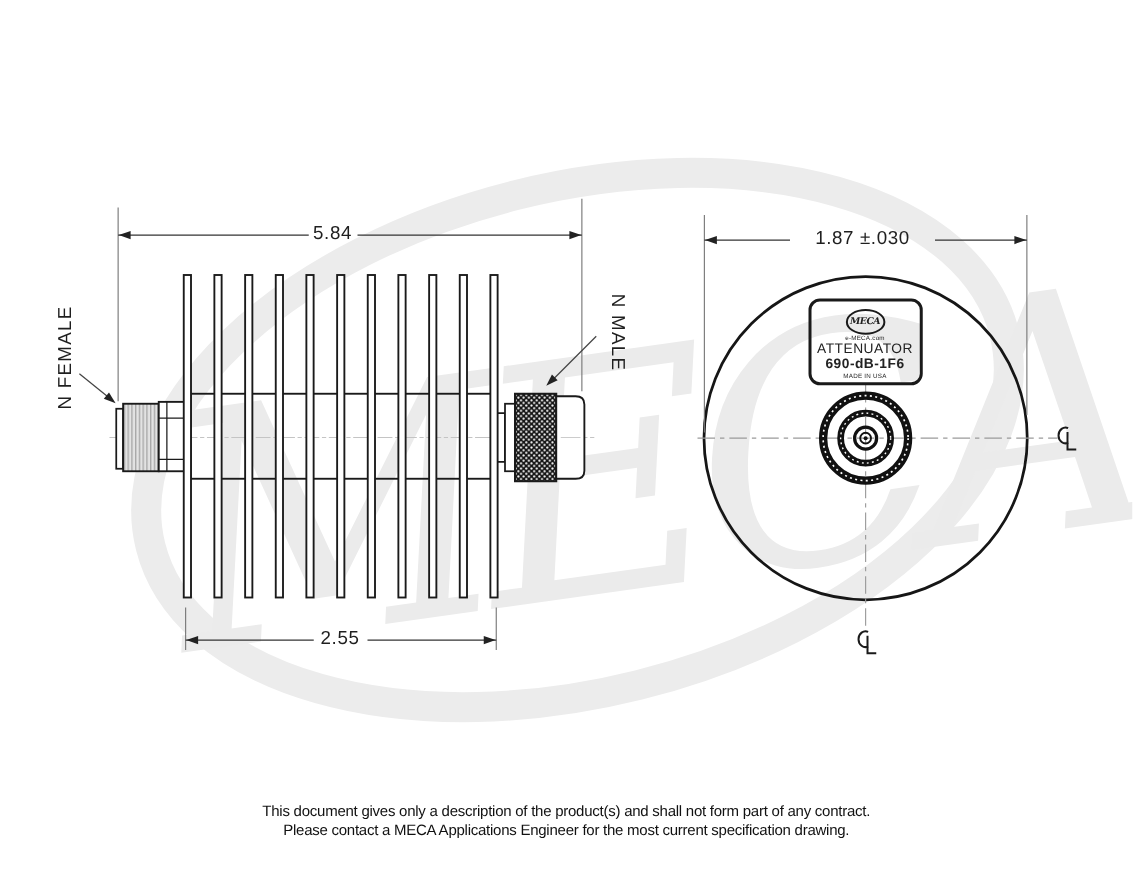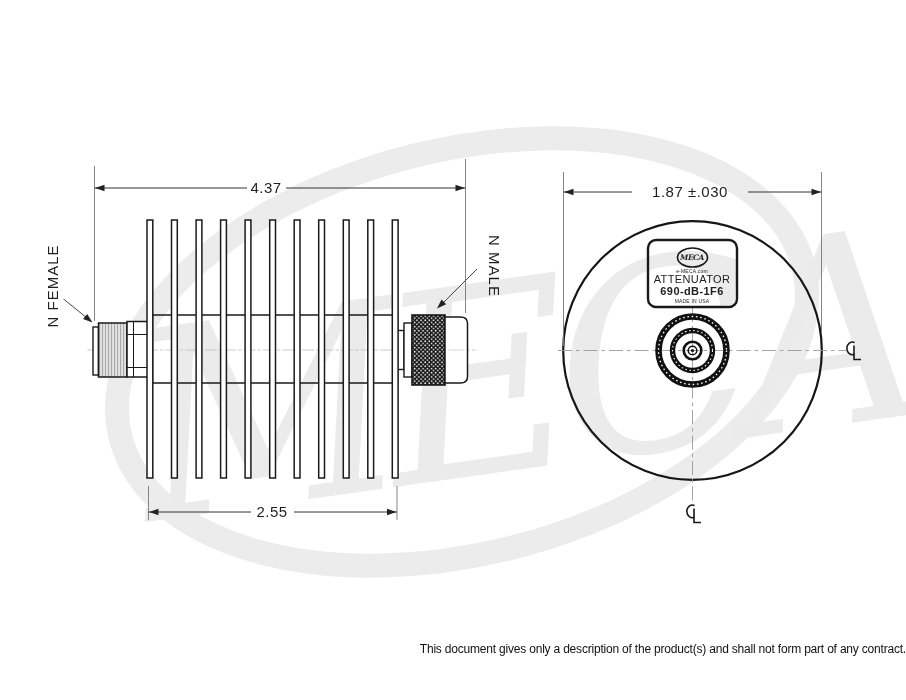--- a/index.html
+++ b/index.html
@@ -15,21 +15,21 @@
   .conn-label{
     font-size:15px;color:#1f1f1f;letter-spacing:1px;
   }
   .conn-label.left{transform:translate(-50%,-50%) rotate(-90deg);}
   .conn-label.right{transform:translate(-50%,-50%) rotate(90deg);}
   .lbl-text{transform:translate(-50%,-50%);text-align:center;color:#222;}
   .lbl-logo{font-family:"DejaVu Serif",serif;font-style:italic;font-weight:bold;font-size:7.5px;letter-spacing:-0.5px;}
   .lbl-tiny{font-size:5px;letter-spacing:0.2px;}
   .lbl-main{font-size:11px;letter-spacing:0.4px;}
   .footer{
-    position:absolute;left:0;right:0;top:642px;text-align:right;
+    position:absolute;left:0;right:0;top:642px;text-align:center;
     font-size:12px;line-height:15px;color:#111;letter-spacing:-0.2px;
   }
 </style>
 </head>
 <body>
 
 <div class="canvas">
 
   <svg width="906" height="700" viewBox="0 0 906 700">
     <defs>
@@ -153,30 +153,31 @@
       <g>
         <line x1="477" y1="269" x2="441" y2="305" stroke="#444" stroke-width="1"></line>
         <use href="#arrow" transform="translate(437,308.5) rotate(136)"></use>
       </g>
 
       <use href="#cl-icon" transform="translate(842,339)"></use>
       <use href="#cl-icon" transform="translate(682,502)"></use>
     </g>
   </svg>
 
-  <div class="txt dim-text" style="left:266px;top:187px;">4.37</div>
+  <div class="txt dim-text" style="left:266px;top:187px;">5.84</div>
   <div class="txt dim-text" style="left:690px;top:191px;">1.87 ±.030</div>
   <div class="txt dim-text" style="left:272px;top:511px;">2.55</div>
 
   <div class="txt conn-label left" style="left:52px;top:286px;">N FEMALE</div>
   <div class="txt conn-label right" style="left:494px;top:266px;">N MALE</div>
 
   <div class="txt lbl-text lbl-logo" style="left:692px;top:257px;">MECA</div>
   <div class="txt lbl-text lbl-tiny" style="left:692px;top:271px;">e-MECA.com</div>
   <div class="txt lbl-text lbl-main" style="left:692px;top:279px;">ATTENUATOR</div>
   <div class="txt lbl-text lbl-main" style="left:692px;top:291px;font-weight:bold;">690-dB-1F6</div>
   <div class="txt lbl-text lbl-tiny" style="left:692px;top:301px;">MADE IN USA</div>
 
   <div class="footer">
     <div>This document gives only a description of the product(s) and shall not form part of any contract.</div>
+    <div>Please contact a MECA Applications Engineer for the most current specification drawing.</div>
   </div>
 
 </div>
 
 </body></html>

